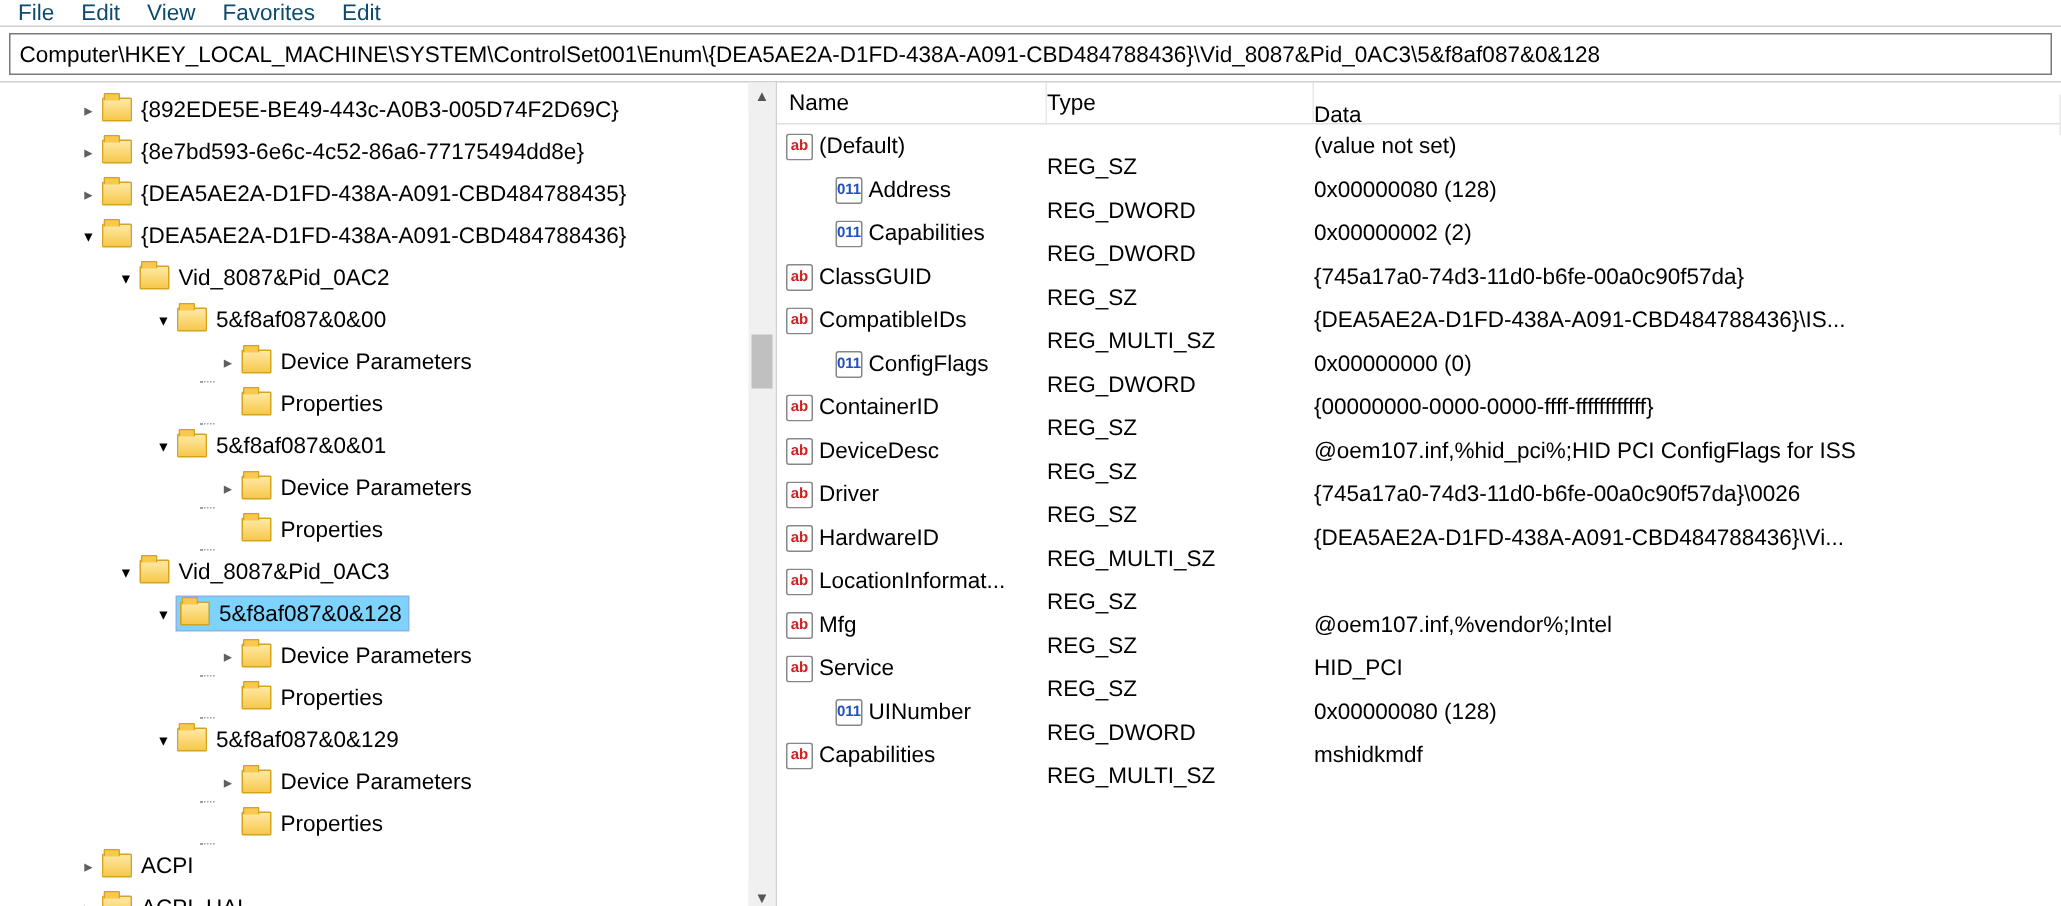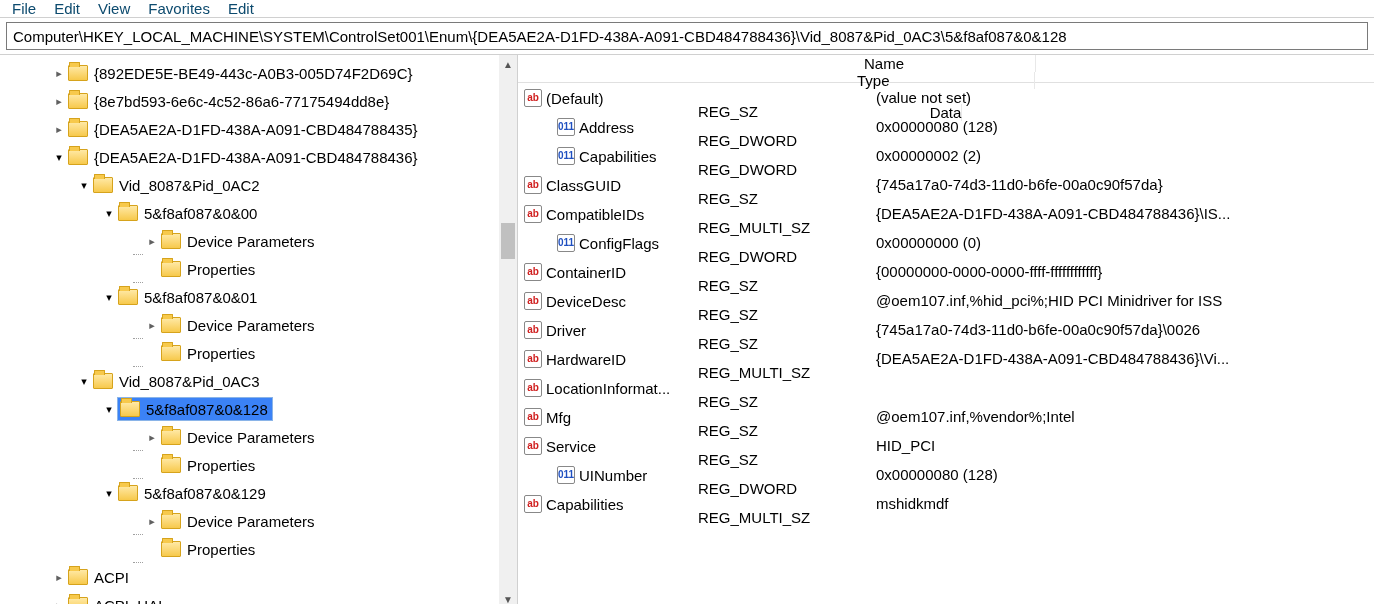--- a/index.html
+++ b/index.html
@@ -114,50 +114,49 @@
     content: "";
     position: absolute;
     left: 0; top: -4px;
     width: 9px; height: 4px;
     background: #f7c94c;
     border: 1px solid #d6a31c;
     border-bottom: none;
     border-radius: 1px 1px 0 0;
   }
   .sel {
-    background: #3b82f6;
+    background: #7dd3fc;
     outline: 1px solid #8ab4e8;
     padding: 0 4px 0 2px;
     display: inline-flex; align-items: center;
     height: 22px;
   }
   .list {
     flex: 1;
     overflow: hidden;
   }
   .list-header {
     display: flex;
     height: 28px;
     align-items: center;
     border-bottom: 1px solid #e0e0e0;
     font-size: 15px;
-    flex-direction: column;
   }
   .col-name { width: 180px; padding-left: 8px; }
   .col-type { width: 178px; }
   .col-data { flex: 1; margin-top: 15px; }
   .list-header > div { border-right: 1px solid #e8e8e8; height: 100%; display:flex; align-items:center; }
   .lrow {
     display: flex;
     height: 29px;
     align-items: center;
     padding-left: 6px;
     font-size: 15px;
   }
-  .lrow .n { width: 174px; display:flex; align-items:flex-end; gap:4px; white-space:nowrap; overflow:hidden; text-overflow: ellipsis;}
+  .lrow .n { width: 174px; display:flex; align-items:flex-start; gap:4px; white-space:nowrap; overflow:hidden; text-overflow: ellipsis;}
   .lrow .t { width: 178px; margin-top: 28px; }
   .lrow .d { flex: 1; white-space: nowrap; overflow: hidden; text-overflow: ellipsis; padding-right: 8px;}
   .ico {
     width: 18px; height: 18px;
     border: 1px solid #888;
     border-radius: 2px;
     display: inline-flex; align-items:center; justify-content:center;
     font-size: 10px; font-weight: bold;
     flex-shrink: 0;
     background: #fff;
@@ -363,21 +362,21 @@
           </div>
     <div class="t">REG_SZ</div>
     <div class="d">{00000000-0000-0000-ffff-ffffffffffff}</div>
   </div>
         <div class="lrow">
     <div class="n">
             <span class="ico str">ab</span>
             <span>DeviceDesc</span>
           </div>
     <div class="t">REG_SZ</div>
-    <div class="d">@oem107.inf,%hid_pci%;HID PCI Minidriver for ISS</div>
+    <div class="d">@oem107.inf,%hid_pci%;HID PCI ConfigFlags for ISS</div>
   </div>
         <div class="lrow">
     <div class="n">
             <span class="ico str">ab</span>
             <span>Driver</span>
           </div>
     <div class="t">REG_SZ</div>
     <div class="d">{745a17a0-74d3-11d0-b6fe-00a0c90f57da}\0026</div>
   </div>
         <div class="lrow">

